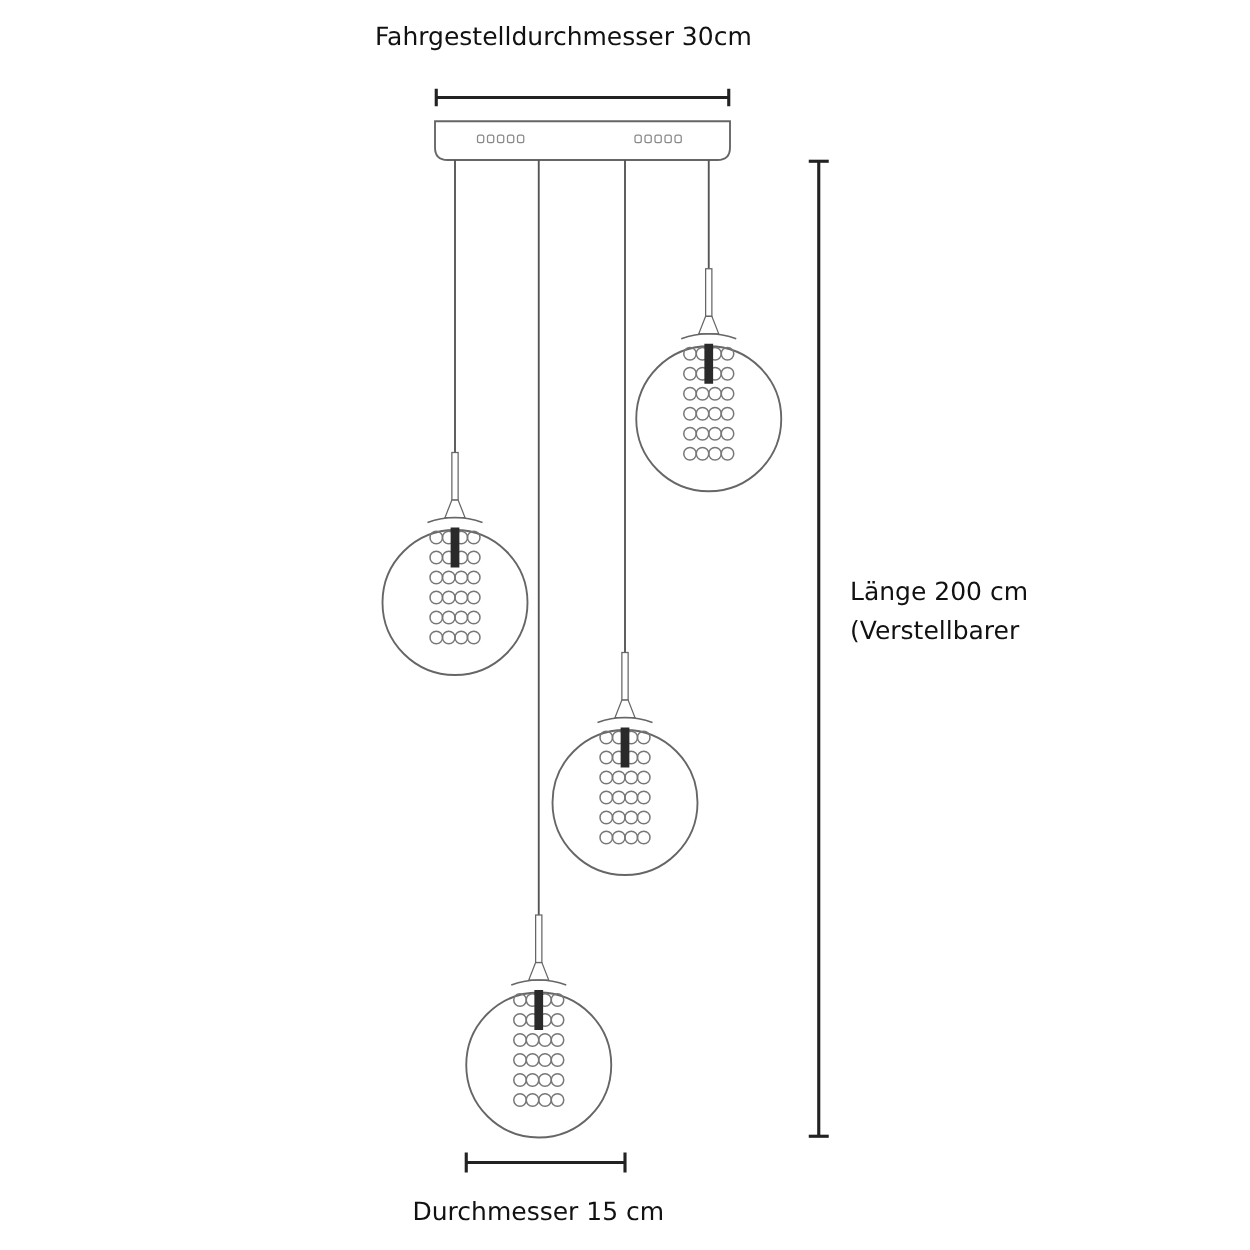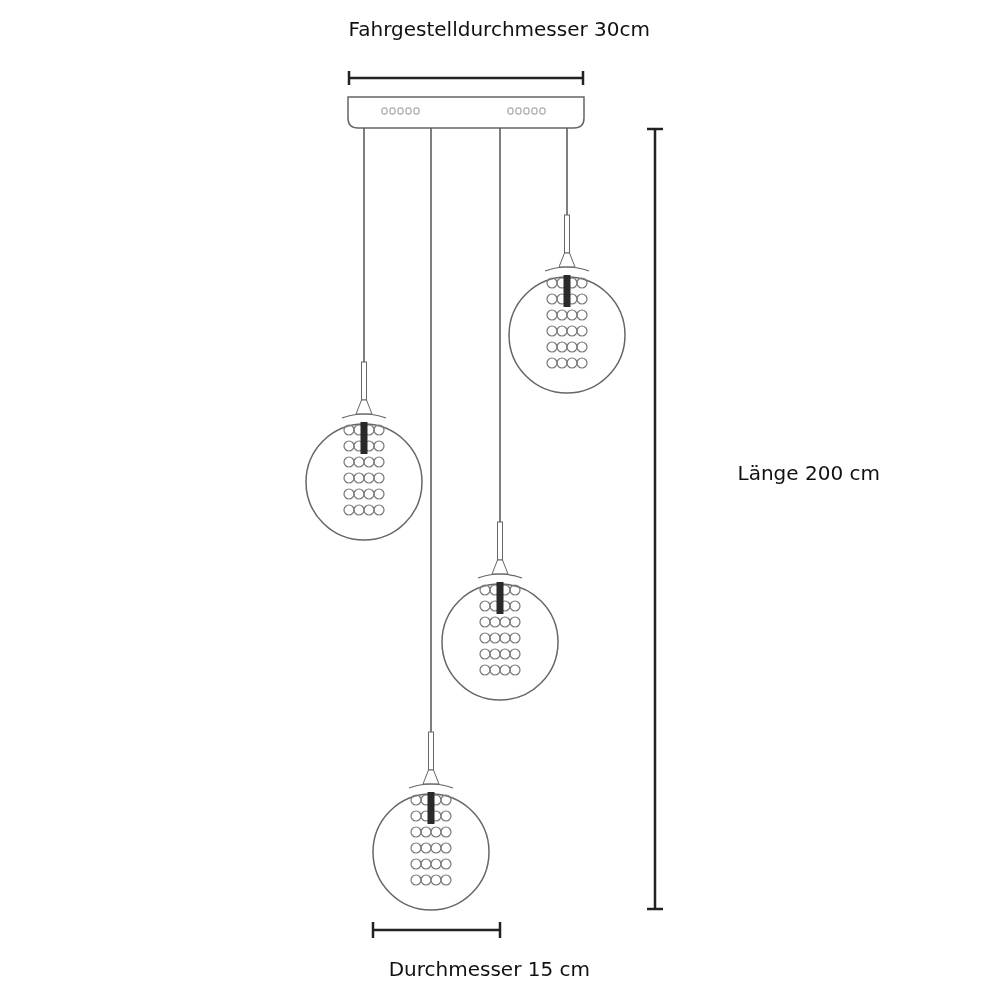--- a/index.html
+++ b/index.html
@@ -1,17 +1,17 @@
 <!DOCTYPE html>
 <html><head>
   <meta charset="utf-8">
   <style>
     html, body { margin: 0; padding: 0; background: #ffffff; }
     body { width: 1000px; height: 1000px; position: relative; overflow: hidden; font-family: "DejaVu Sans", sans-serif; }
-    .label { position: absolute; color: #111; font-size: 20px; text-align: right; line-height: 31px; }
+    .label { position: absolute; color: #111; font-size: 20px; text-align: left; line-height: 31px; }
     #lbl-top { left: 300px; top: 14px; width: 350px; }
     #lbl-length { left: 680px; top: 458px; width: 200px; }
     #lbl-bottom { left: 330px; top: 954px; width: 260px; }
     svg { position: absolute; left: 0; top: 0; }
   </style>
 </head>
 <body>
 
 <svg width="1000" height="1000" viewBox="0 0 1000 1000">
   <defs>
@@ -107,15 +107,16 @@
     <line x1="373" y1="930" x2="500" y2="930" stroke="#222" stroke-width="2.5"></line>
     <line x1="373" y1="922" x2="373" y2="938" stroke="#222" stroke-width="2.5"></line>
     <line x1="500" y1="922" x2="500" y2="938" stroke="#222" stroke-width="2.5"></line>
   </g>
 </svg>
 
 <div id="lbl-top" class="label">Fahrgestelldurchmesser 30cm</div>
 
 <div id="lbl-length" class="label">
   <div>Länge 200 cm</div>
+  <div>(Verstellbarer</div>
 </div>
 
 <div id="lbl-bottom" class="label">Durchmesser 15 cm</div>
 
 </body></html>

